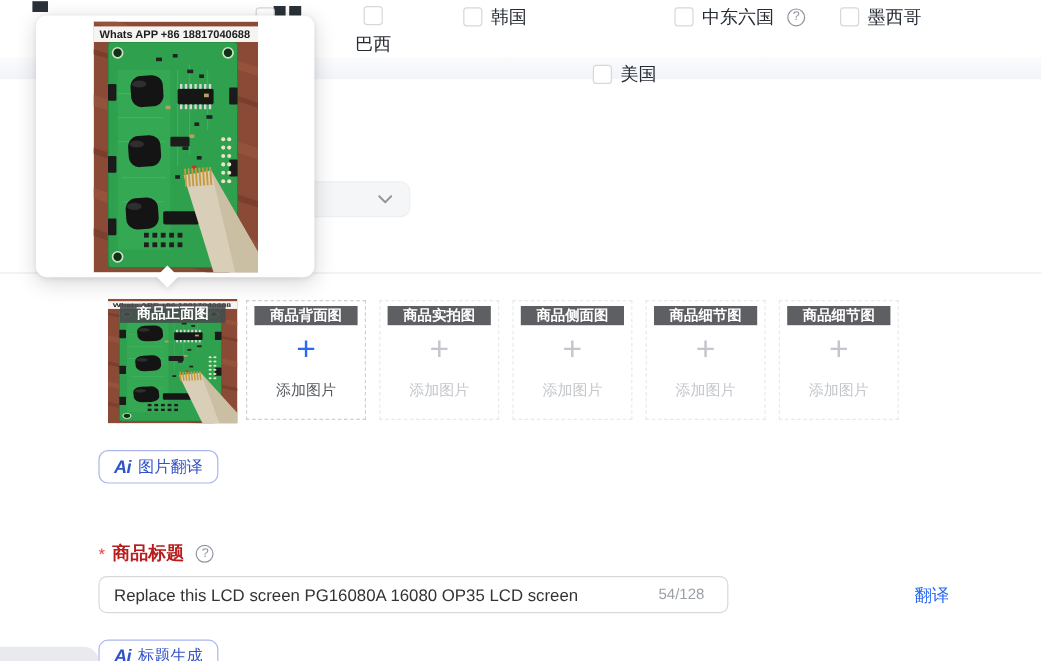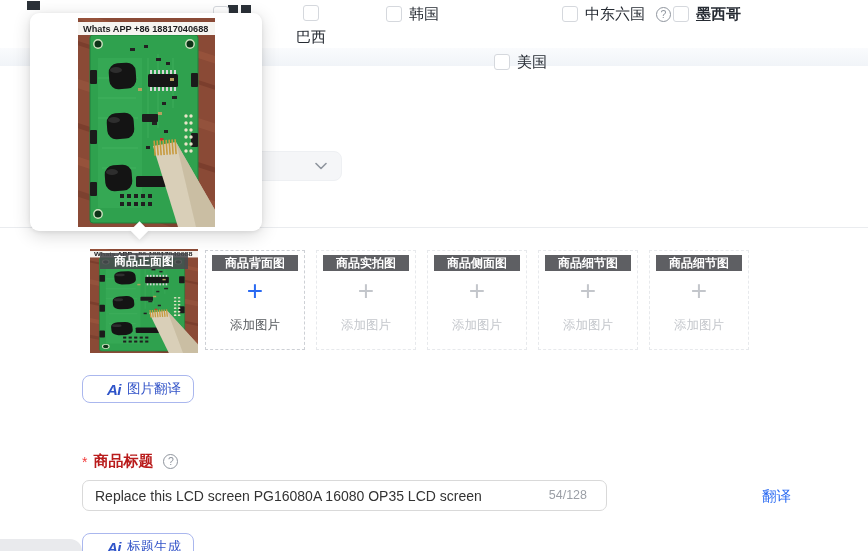--- a/index.html
+++ b/index.html
@@ -46,21 +46,21 @@
   .slot-plus { margin-top:26px; font-size:28px; line-height:28px; font-weight:400; }
   .slot-add { margin-top:12px; font-size:12.5px;font-family:Liberation Mono, monospace; }
   .slot.dashed-active .slot-plus { color:#2a6af2; }
   .slot.dashed-active .slot-add  { color:#55585c; }
   .slot.dashed-idle .slot-plus, .slot.dashed-idle .slot-add { color:#c3c6cb; }
   .slot-thumb { position:absolute; left:0; top:0; width:100%; height:100%; }
   
   .ai-btn { position:absolute; height:28px; display:inline-flex; align-items:center; gap:6px;
     padding:0 12px; background:#fff; border:1.5px solid #aab7ee; border-radius:8px;
     cursor:pointer; z-index:3; }
-  .ai-badge { font-style:italic; font-weight:bold; font-size:15px; color:#2f54c9; letter-spacing:-.5px;margin-left:12px; }
+  .ai-badge { font-style:italic; font-weight:bold; font-size:15px; color:#2f54c9; letter-spacing:-.5px; }
   .ai-btn-label { font-size:13.5px; color:#3354c8; white-space:nowrap; }
   
   .hint { position:absolute; left:82px; top:416px; font-size:12.5px; color:#9b9fa6; white-space:nowrap; }
   .title-row { position:absolute; left:82px; top:452px; display:flex; align-items:center; gap:4px; }
   .req { color:#f23a3a; font-size:14px; margin-right:2px; }
   .field-label { font-size:15px; font-weight:bold; color:#b91c1c; }
   .input-wrap { position:absolute; left:82px; top:480px; width:525px; height:31px; }
   .input-wrap input { width:100%; height:100%; border:1px solid #d9d9d9; border-radius:7px;
     padding:0 78px 0 12px; font-size:14px; color:#333;
     font-family:"Liberation Sans","DejaVu Sans",sans-serif; outline:none; background:#fff; }
@@ -227,21 +227,21 @@
   </div>
   <div class="mk-item" style="left:494px;margin-top:48px;">
     <span class="cb"></span>
     <span class="mk-label">美国</span>
   </div>
   <div class="mk-item" style="left:562px;">
     <span class="cb"></span>
     <span class="mk-label">中东六国</span>
     <span class="help-circ">?</span>
   </div>
-  <div class="mk-item" style="left:673px;font-weight:bold;">
+  <div class="mk-item" style="left:700px;">
     <span class="cb"></span>
     <span class="mk-label">墨西哥</span>
   </div>
 
   <div class="select">
     <svg class="chev" width="12" height="8" viewBox="0 0 12 8">
       <polyline points="1,1.5 6,6.5 11,1.5" fill="none" stroke="#8f959e" stroke-width="1.6" stroke-linecap="round" stroke-linejoin="round"></polyline>
     </svg>
   </div>
 

